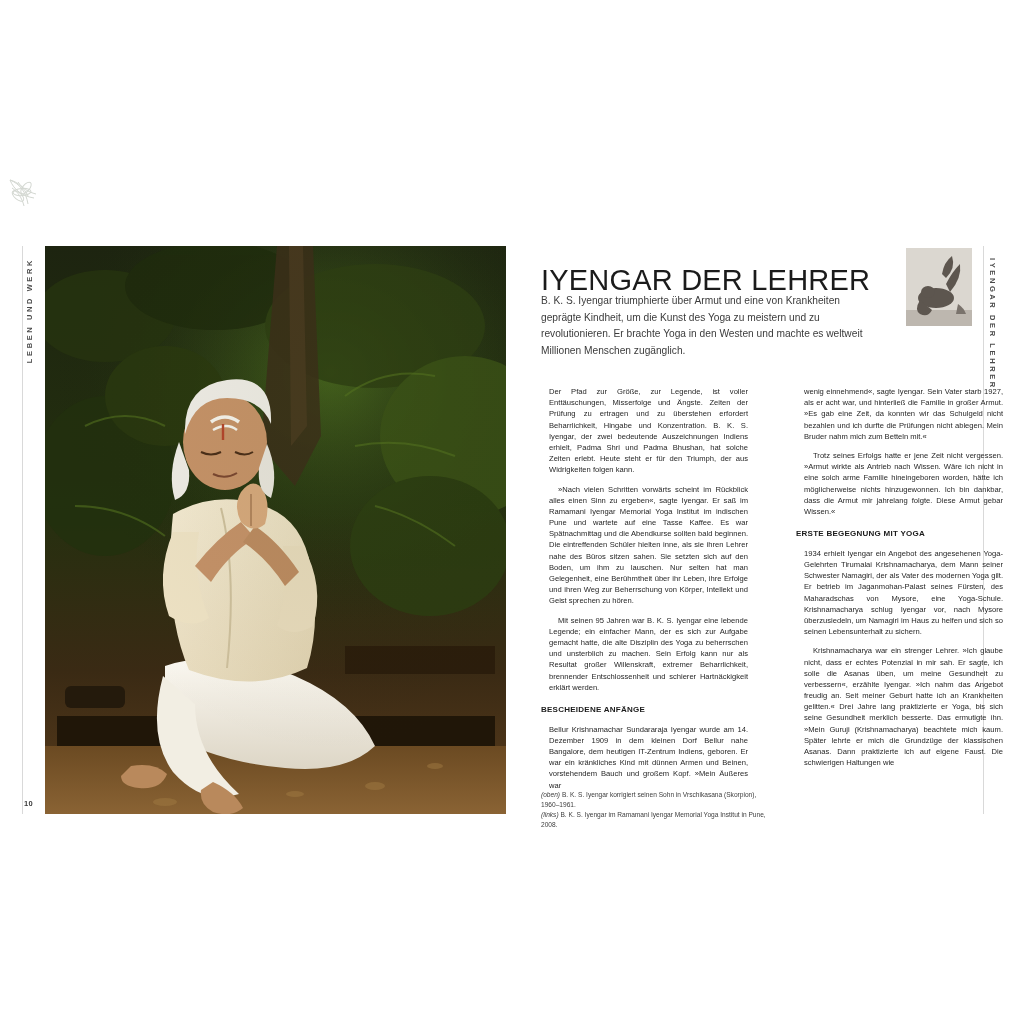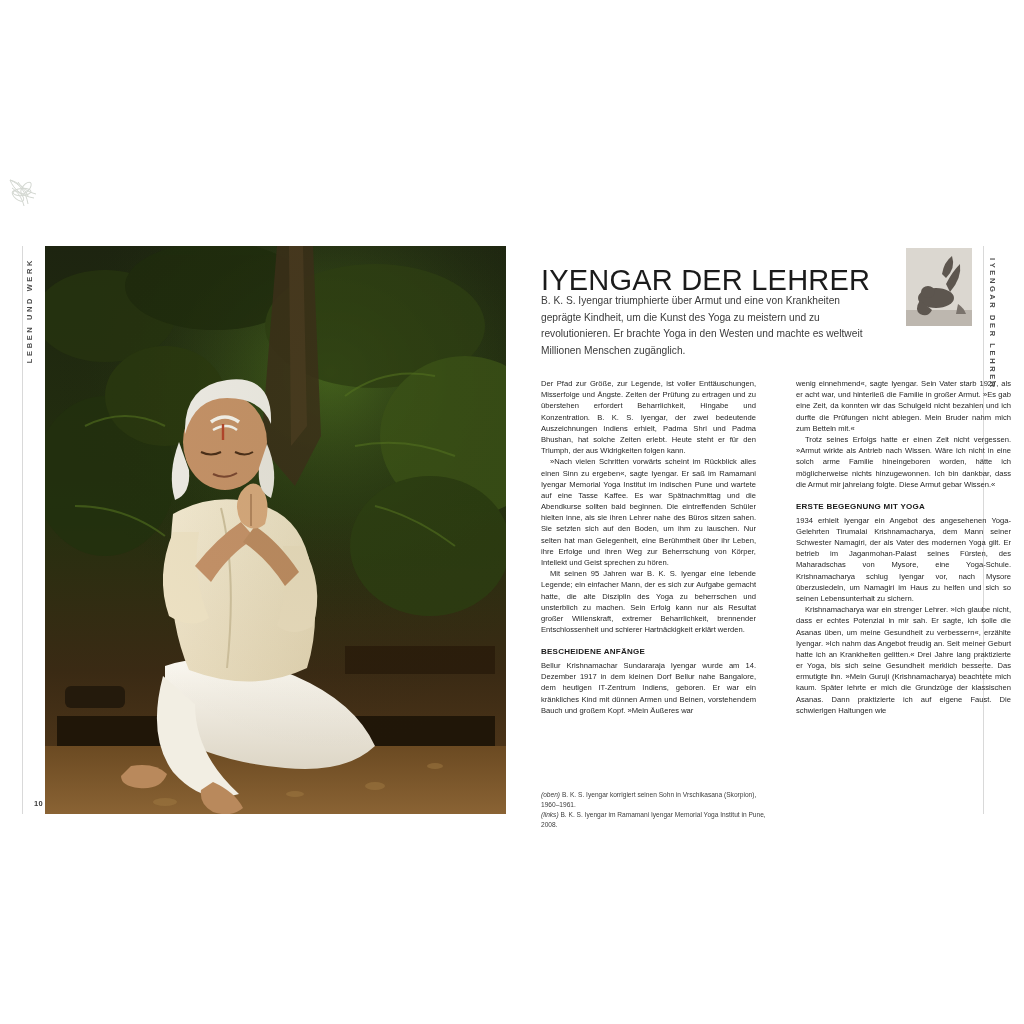--- a/index.html
+++ b/index.html
@@ -61,21 +61,21 @@
   }
 
   
   .folio {
     position: absolute;
     font-size: 7.5px;
     color: #3b3b3b;
     font-weight: 700;
     letter-spacing: 0.4px;
   }
-  .folio-left  { left: 34px;  top: 799px; }
+  .folio-left  { left: 24px;  top: 799px; }
   .folio-right { left: 1031px; top: 799px; }
 
   
   .photo {
     position: absolute;
     left: 45px;
     top: 246px;
     width: 461px;
     height: 568px;
     overflow: hidden;
@@ -122,21 +122,21 @@
     position: absolute;
     top: 378px;
     width: 215px;
     font-size: 7.6px;
     line-height: 1.475;
     color: #262626;
     text-align: justify;
   }
   .col-1 { left: 541px; }
   .col-2 { left: 796px; }
-  .col p { margin: 0; }
+  .col p { margin: 8px; }
   .col p.indent { text-indent: 9px; }
   .col h3 {
     margin: 11px 0 2px 0;
     font-size: 8px;
     font-weight: 700;
     letter-spacing: 0.25px;
     color: #1b1b1b;
     text-transform: uppercase;
   }
 
@@ -309,26 +309,26 @@
         <path d="M52 56 q6 4 8 10 l-10 0 z"></path>
       </g>
     </svg>
   </div>
 
   <div class="col col-1">
     <p>Der Pfad zur Größe, zur Legende, ist voller Enttäuschungen, Misserfolge und Ängste. Zeiten der Prüfung zu ertragen und zu überstehen erfordert Beharrlichkeit, Hingabe und Konzentration. B. K. S. Iyengar, der zwei bedeutende Auszeichnungen Indiens erhielt, Padma Shri und Padma Bhushan, hat solche Zeiten erlebt. Heute steht er für den Triumph, der aus Widrigkeiten folgen kann.</p>
     <p class="indent">»Nach vielen Schritten vorwärts scheint im Rückblick alles einen Sinn zu ergeben«, sagte Iyengar. Er saß im Ramamani Iyengar Memorial Yoga Institut im indischen Pune und wartete auf eine Tasse Kaffee. Es war Spätnachmittag und die Abendkurse sollten bald beginnen. Die eintreffenden Schüler hielten inne, als sie ihren Lehrer nahe des Büros sitzen sahen. Sie setzten sich auf den Boden, um ihm zu lauschen. Nur selten hat man Gelegenheit, eine Berühmtheit über ihr Leben, ihre Erfolge und ihren Weg zur Beherrschung von Körper, Intellekt und Geist sprechen zu hören.</p>
     <p class="indent">Mit seinen 95 Jahren war B. K. S. Iyengar eine lebende Legende; ein einfacher Mann, der es sich zur Aufgabe gemacht hatte, die alte Disziplin des Yoga zu beherrschen und unsterblich zu machen. Sein Erfolg kann nur als Resultat großer Willenskraft, extremer Beharrlichkeit, brennender Entschlossenheit und schierer Hartnäckigkeit erklärt werden.</p>
     <h3>BESCHEIDENE ANFÄNGE</h3>
-    <p>Bellur Krishnamachar Sundararaja Iyengar wurde am 14. Dezember 1917 in dem kleinen Dorf Bellur nahe Bangalore, dem heutigen IT-Zentrum Indiens, geboren. Er war ein kränkliches Kind mit dünnen Armen und Beinen, vorstehendem Bauch und großem Kopf. »Mein Äußeres war</p>
+    <p>Bellur Krishnamachar Sundararaja Iyengar wurde am 14. Dezember 1909 in dem kleinen Dorf Bellur nahe Bangalore, dem heutigen IT-Zentrum Indiens, geboren. Er war ein kränkliches Kind mit dünnen Armen und Beinen, vorstehendem Bauch und großem Kopf. »Mein Äußeres war</p>
   </div>
 
   <div class="col col-2">
     <p>wenig einnehmend«, sagte Iyengar. Sein Vater starb 1927, als er acht war, und hinterließ die Familie in großer Armut. »Es gab eine Zeit, da konnten wir das Schulgeld nicht bezahlen und ich durfte die Prüfungen nicht ablegen. Mein Bruder nahm mich zum Betteln mit.«</p>
-    <p class="indent">Trotz seines Erfolgs hatte er einen Zeit nicht vergessen. »Armut wirkte als Antrieb nach Wissen. Wäre ich nicht in eine solch arme Familie hineingeboren worden, hätte ich möglicherweise nichts hinzugewonnen. Ich bin dankbar, dass die Armut mir jahrelang folgte. Diese Armut gebar Wissen.«</p>
+    <p class="indent">Trotz seines Erfolgs hatte er jene Zeit nicht vergessen. »Armut wirkte als Antrieb nach Wissen. Wäre ich nicht in eine solch arme Familie hineingeboren worden, hätte ich möglicherweise nichts hinzugewonnen. Ich bin dankbar, dass die Armut mir jahrelang folgte. Diese Armut gebar Wissen.«</p>
     <h3>ERSTE BEGEGNUNG MIT YOGA</h3>
     <p>1934 erhielt Iyengar ein Angebot des angesehenen Yoga-Gelehrten Tirumalai Krishnamacharya, dem Mann seiner Schwester Namagiri, der als Vater des modernen Yoga gilt. Er betrieb im Jaganmohan-Palast seines Fürsten, des Maharadschas von Mysore, eine Yoga-Schule. Krishnamacharya schlug Iyengar vor, nach Mysore überzusiedeln, um Namagiri im Haus zu helfen und sich so seinen Lebensunterhalt zu sichern.</p>
     <p class="indent">Krishnamacharya war ein strenger Lehrer. »Ich glaube nicht, dass er echtes Potenzial in mir sah. Er sagte, ich solle die Asanas üben, um meine Gesundheit zu verbessern«, erzählte Iyengar. »Ich nahm das Angebot freudig an. Seit meiner Geburt hatte ich an Krankheiten gelitten.« Drei Jahre lang praktizierte er Yoga, bis sich seine Gesundheit merklich besserte. Das ermutigte ihn. »Mein Guruji (Krishnamacharya) beachtete mich kaum. Später lehrte er mich die Grundzüge der klassischen Asanas. Dann praktizierte ich auf eigene Faust. Die schwierigen Haltungen wie</p>
   </div>
 
   <div class="caption">
     <span>(oben)</span><span class="run"> B. K. S. Iyengar korrigiert seinen Sohn in Vrschikasana (Skorpion), 1960–1961.</span><br>
     <span>(links)</span><span class="run"> B. K. S. Iyengar im Ramamani Iyengar Memorial Yoga Institut in Pune, 2008.</span>
   </div>
 

